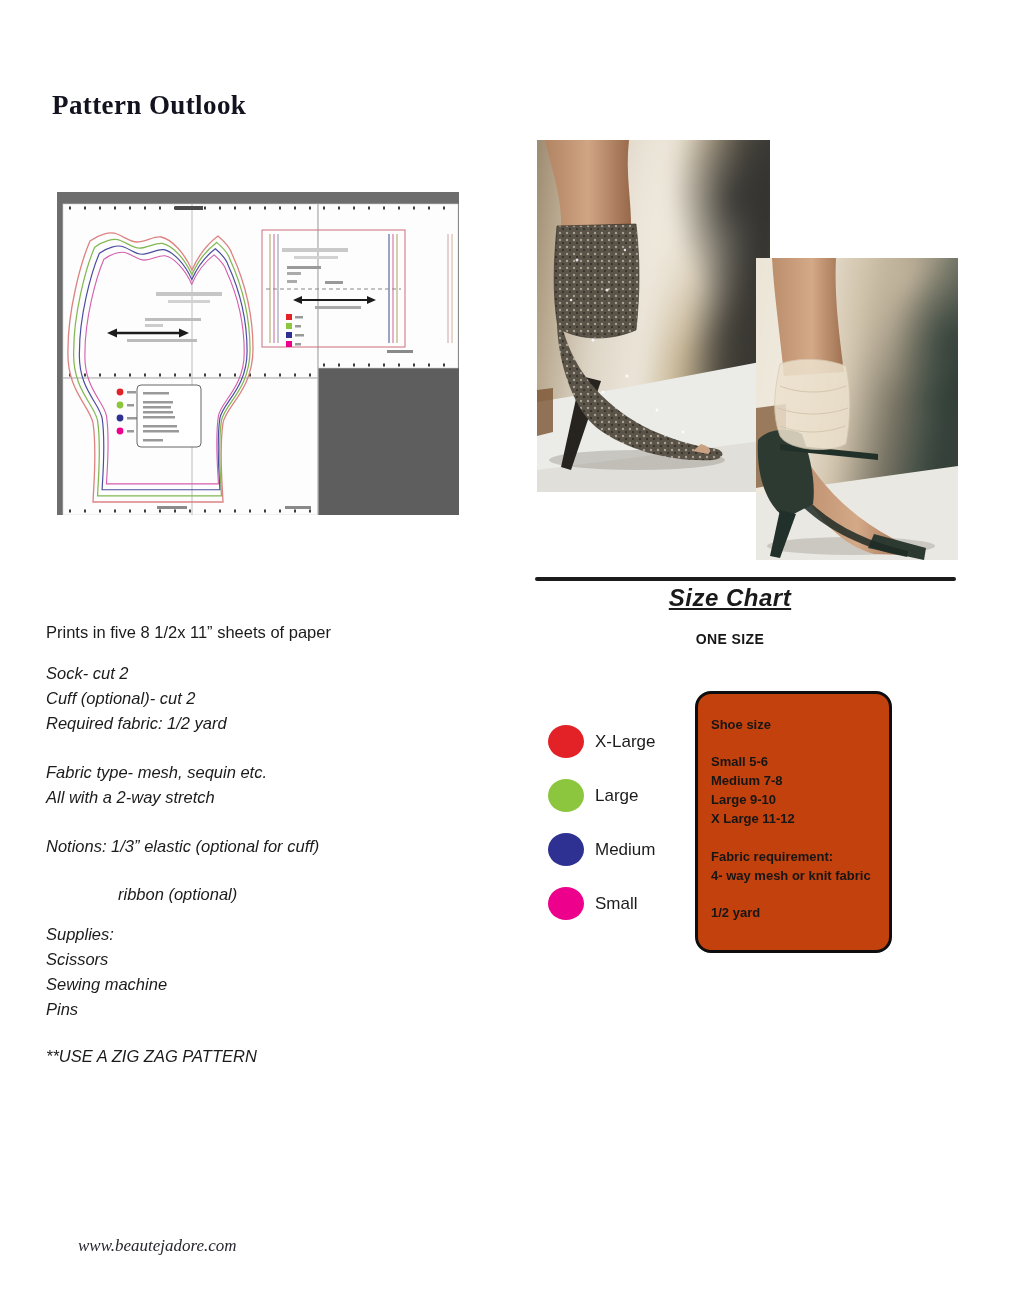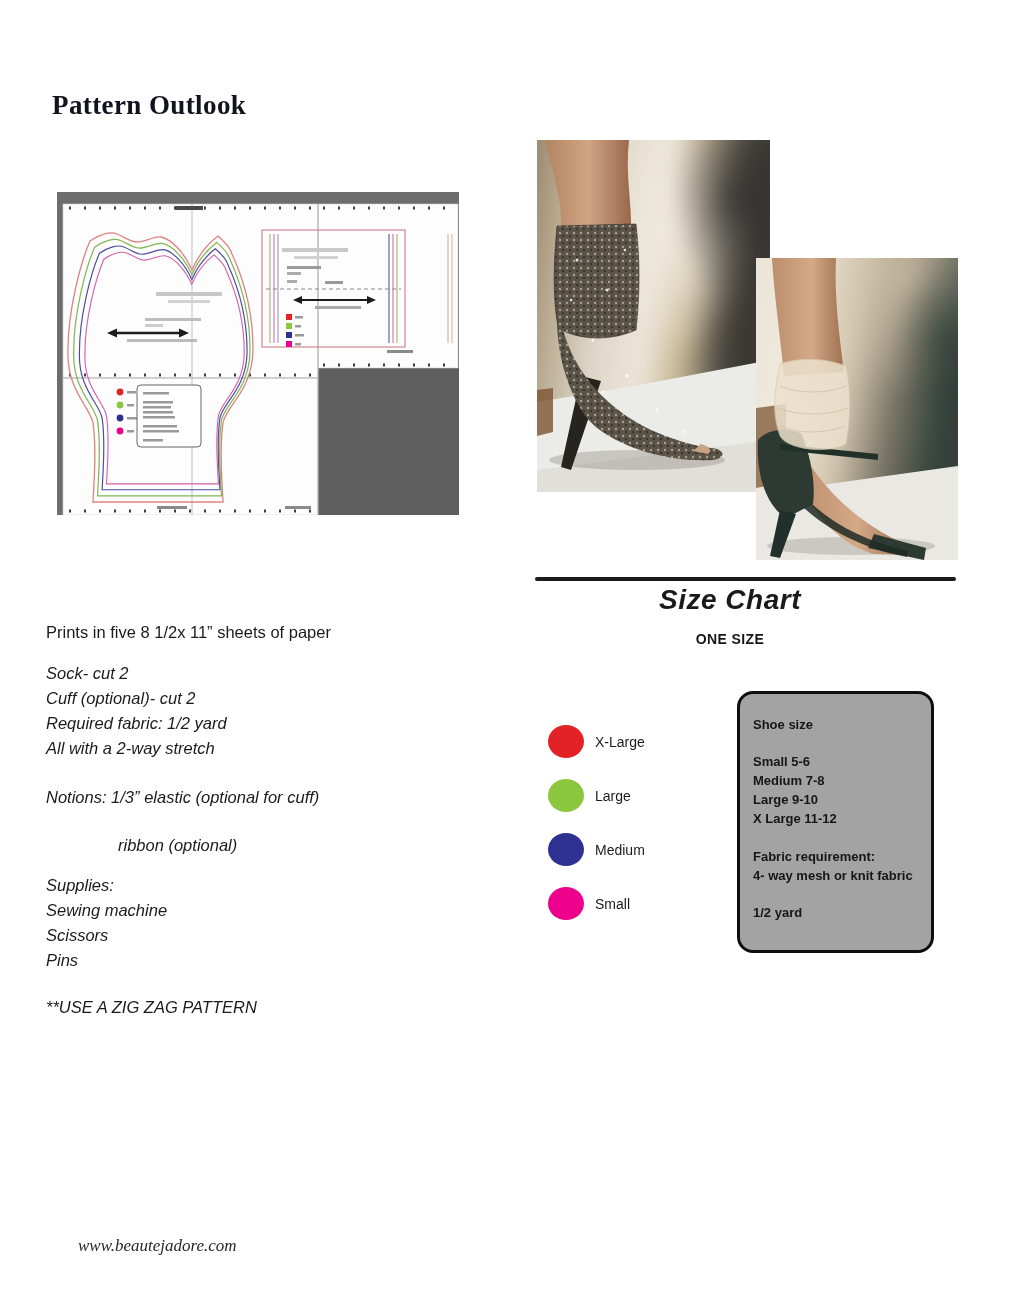--- a/index.html
+++ b/index.html
@@ -26,31 +26,31 @@
   .photo-right{left:756px;top:258px;width:202px;height:302px;z-index:2;}
   .photo-right .bg{background:
       radial-gradient(80px 130px at 88% 30%, rgba(44,59,52,.85), rgba(44,59,52,0) 70%),
       radial-gradient(120px 160px at 72% 12%, rgba(205,190,165,.85), rgba(205,190,165,0) 75%),
       radial-gradient(70px 110px at 97% 70%, rgba(50,62,55,.8), rgba(50,62,55,0) 75%),
       linear-gradient(100deg,#e8e1d3 0%,#f0eade 25%,#d5c8b1 45%,#797464 62%,#3d4a42 76%,#2f3b34 86%,#897a63 96%);}
 
   
   .divider{position:absolute;left:535px;top:577px;width:421px;height:4px;background:#1b1b1b;border-radius:2px;}
   .size-chart-title{position:absolute;left:525px;top:584px;width:410px;text-align:center;
-      font-size:28px;font-style:italic;font-weight:600;letter-spacing:.5px;color:#1a1a1a;}
+      font-size:24px;font-style:italic;font-weight:600;letter-spacing:.5px;color:#1a1a1a;text-decoration:underline;}
   .one-size{position:absolute;left:525px;top:631px;width:410px;text-align:center;
       font-size:14px;font-weight:600;letter-spacing:.4px;color:#161616;}
 
   .legend{position:absolute;left:548px;top:725px;}
   .legend-row{display:flex;align-items:center;height:33px;margin-bottom:21px;}
   .legend-swatch{width:36px;height:33px;border-radius:50%;flex:0 0 auto;}
-  .legend-label{margin-left:11px;font-size:14px;color:#1b1b1b;}
+  .legend-label{margin-left:11px;font-size:17px;color:#1b1b1b;}
 
   .size-box{position:absolute;left:695px;top:691px;width:197px;height:262px;box-sizing:border-box;
-      border:3px solid #0e0e0e;border-radius:16px;background:#a3a3a3;padding:21px 8px 0 13px;margin-left:42px;}
+      border:3px solid #0e0e0e;border-radius:16px;background:#c2410c;padding:21px 8px 0 13px;}
   .size-box .bl{font-size:13px;line-height:19px;font-weight:600;color:#161616;white-space:nowrap;}
   .size-box .sp18{height:18px;} .size-box .sp19{height:19px;}
 
   
   .left-col{position:absolute;left:46px;top:620px;width:490px;font-size:16.5px;line-height:25px;color:#1b1b1b;}
   .left-col div{white-space:pre;}
   .it{font-style:italic;}
   .gap16{margin-top:16px;} .gap24{margin-top:24px;} .gap8{margin-top:15px;} .gap22{margin-top:22px;}
   .indent{padding-left:72px;margin-top:23px;}
 
@@ -274,25 +274,26 @@
     <div class="bl">4- way mesh or knit fabric</div>
     <div class="sp18"></div>
     <div class="bl">1/2 yard</div>
   </div>
 
   <div class="left-col">
     <div>Prints in five 8 1/2x 11” sheets of paper</div>
     <div class="it gap16">Sock- cut 2</div>
     <div class="it">Cuff (optional)- cut 2</div>
     <div class="it">Required fabric: 1/2 yard</div>
+    <div class="it gap24">Fabric type- mesh, sequin etc.</div>
     <div class="it">All with a 2-way stretch</div>
     <div class="it gap24">Notions: 1/3” elastic (optional for cuff)</div>
     <div class="it indent">ribbon (optional)</div>
     <div class="it gap8">Supplies:</div>
+    <div class="it">Scissors</div>
     <div class="it">Sewing machine</div>
-    <div class="it">Scissors</div>
     <div class="it">Pins</div>
     <div class="it gap22">**USE A ZIG ZAG PATTERN</div>
   </div>
 
   <div class="footer-url">www.beautejadore.com</div>
 
 </div>
 
 </body></html>

